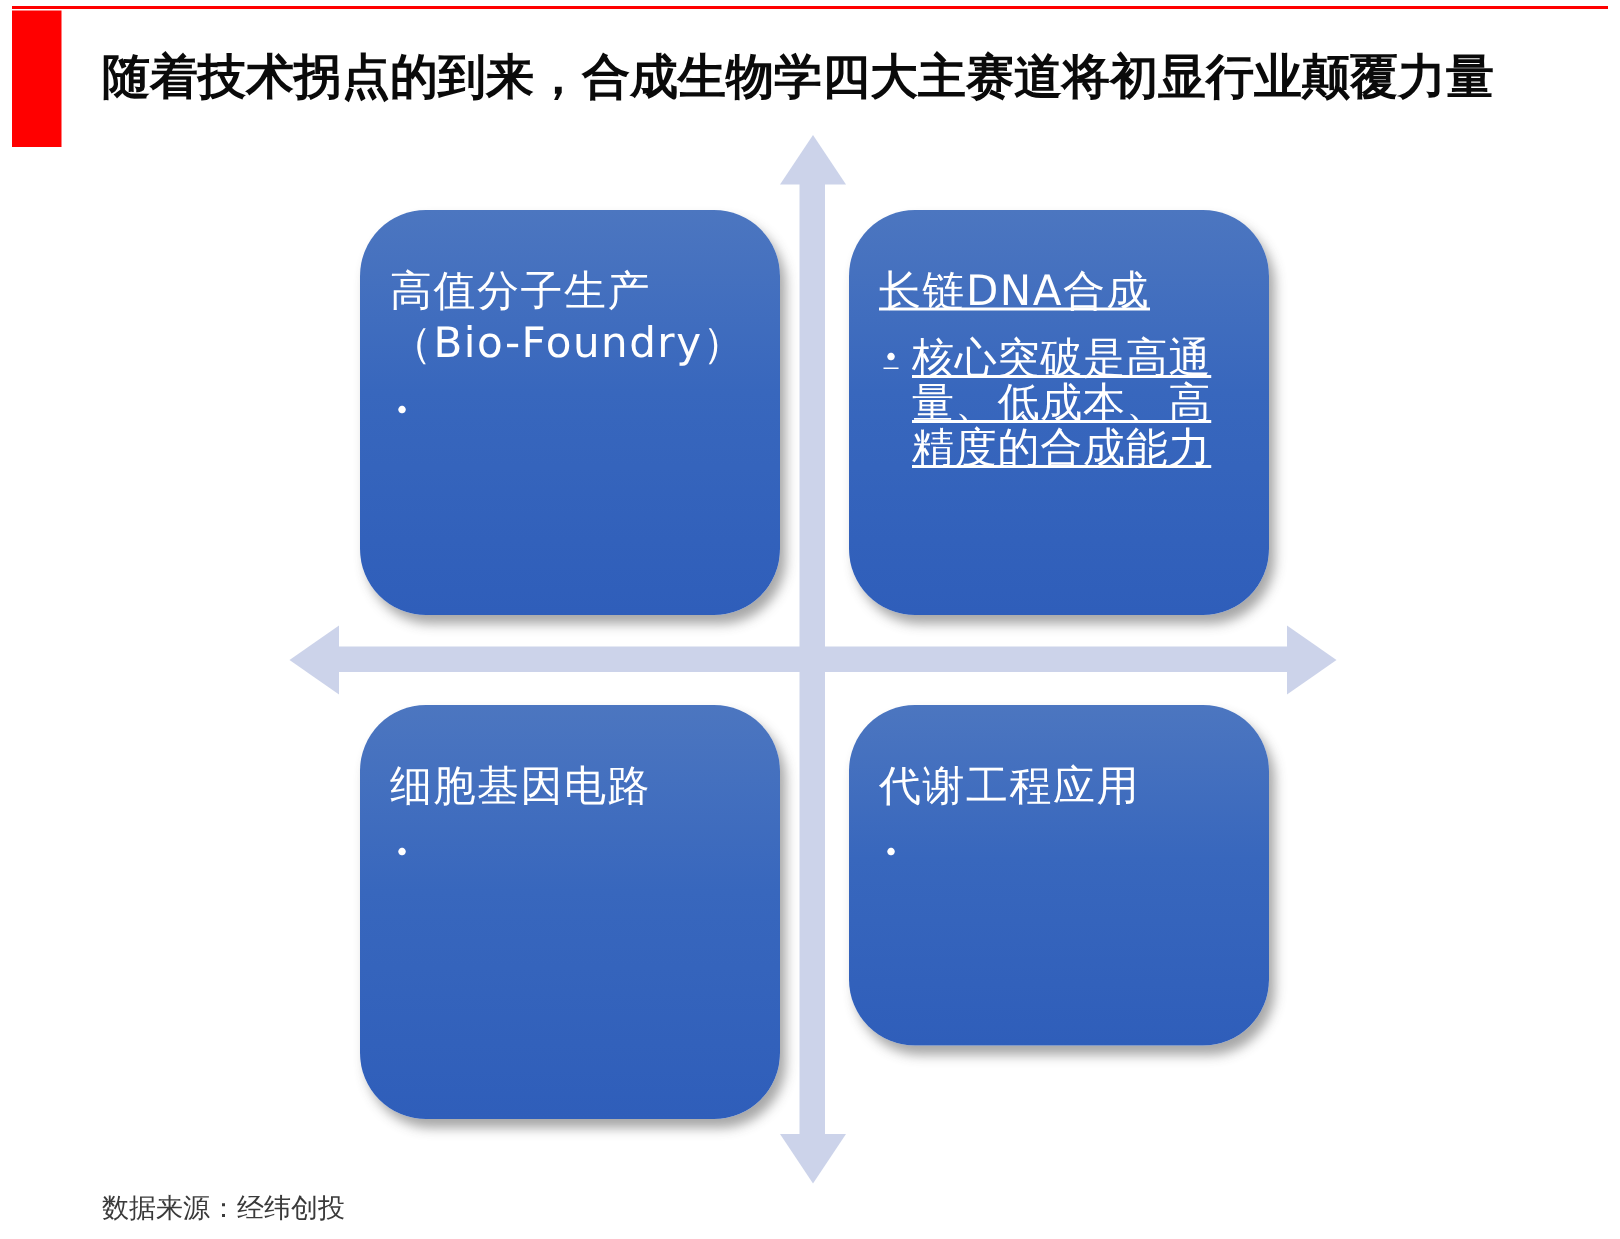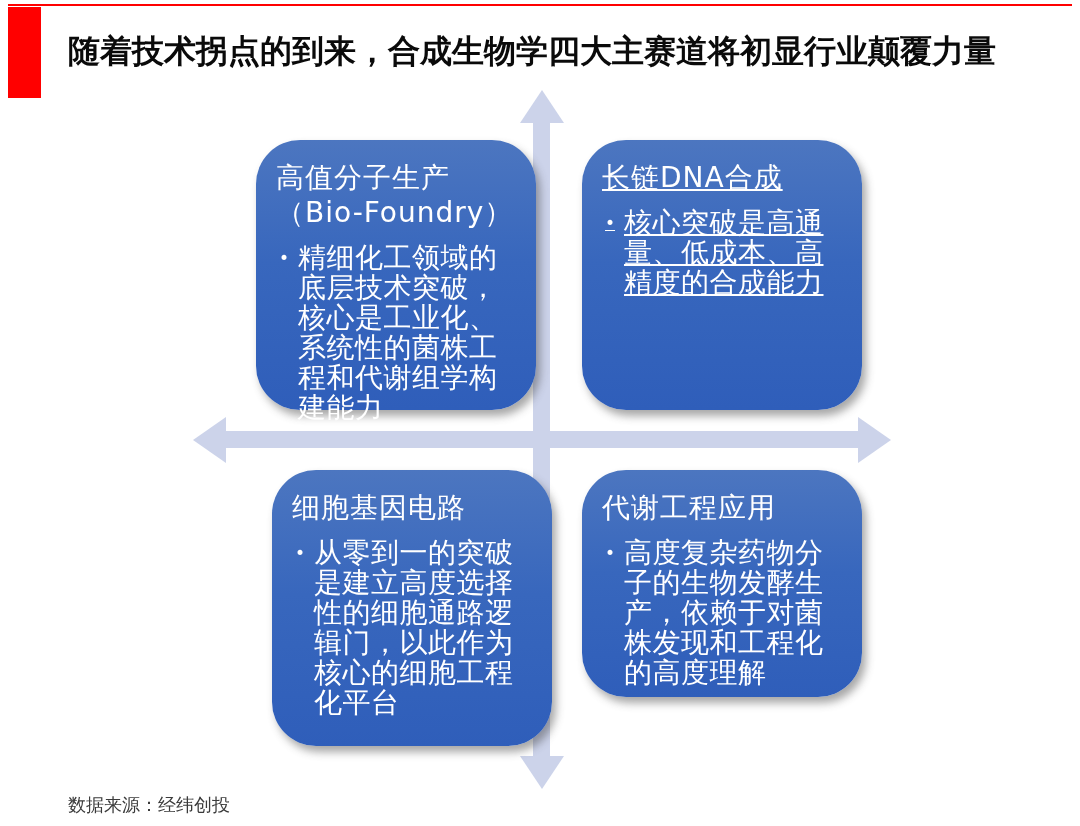--- a/index.html
+++ b/index.html
@@ -74,27 +74,26 @@
     border-left: 33px solid #ccd3ea;
   }
   
   .card {
     position: absolute;
     width: 280px;
     border-radius: 44px;
     background: linear-gradient(180deg, #4c76c0 0%, #3867bd 45%, #2f5eba 100%);
     box-shadow: 4px 6px 8px rgba(60, 60, 60, 0.45);
     color: #ffffff;
-    padding: 20px 12px 0 20px;
+    padding: 36px 12px 0 20px;
     box-sizing: border-box;
-    margin-left: 16px;
   }
   .card-tl { left: 240px; top: 140px; height: 270px; }
   .card-tr { left: 566px; top: 140px; height: 270px; text-decoration: underline; }
-  .card-bl { left: 256px; top: 470px; height: 276px; }
+  .card-bl { left: 240px; top: 470px; height: 276px; }
   .card-br { left: 566px; top: 470px; height: 227px; }
   .card-title {
     font-size: 28px;
     line-height: 35px;
     font-weight: 400;
     white-space: pre-line;
     letter-spacing: 1px;
   }
   .card-bullet {
     display: flex;
@@ -138,43 +137,40 @@
   <div class="head head-up"></div>
   <div class="head head-down"></div>
   <div class="head head-left"></div>
   <div class="head head-right"></div>
 
   <div class="card card-tl">
     <div class="card-title">高值分子生产
 （Bio-Foundry）</div>
     <div class="card-bullet">
       <span class="bullet-dot">•</span>
-      <span class="bullet-text">精细化工领域的底层技术突破，核心是工业化、系统性的菌株工程和代谢组学构建能力</span>
     </div>
   </div>
 
   <div class="card card-tr">
     <div class="card-title">长链DNA合成</div>
     <div class="card-bullet">
       <span class="bullet-dot">•</span>
       <span class="bullet-text">核心突破是高通量、低成本、高精度的合成能力</span>
     </div>
   </div>
 
   <div class="card card-bl">
     <div class="card-title">细胞基因电路</div>
     <div class="card-bullet">
       <span class="bullet-dot">•</span>
-      <span class="bullet-text">从零到一的突破是建立高度选择性的细胞通路逻辑门，以此作为核心的细胞工程化平台</span>
     </div>
   </div>
 
   <div class="card card-br">
     <div class="card-title">代谢工程应用</div>
     <div class="card-bullet">
       <span class="bullet-dot">•</span>
-      <span class="bullet-text">高度复杂药物分子的生物发酵生产，依赖于对菌株发现和工程化的高度理解</span>
     </div>
   </div>
 
   <div class="source-note">数据来源：经纬创投</div>
 
 </div>
 
 </body></html>

